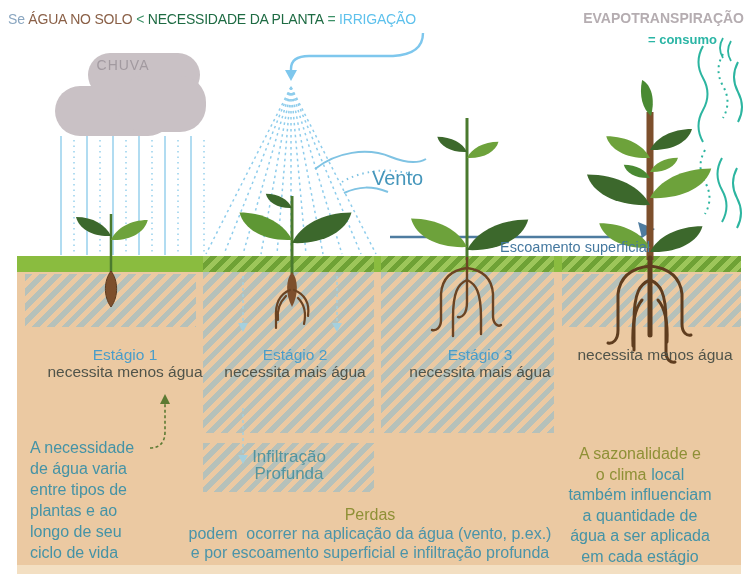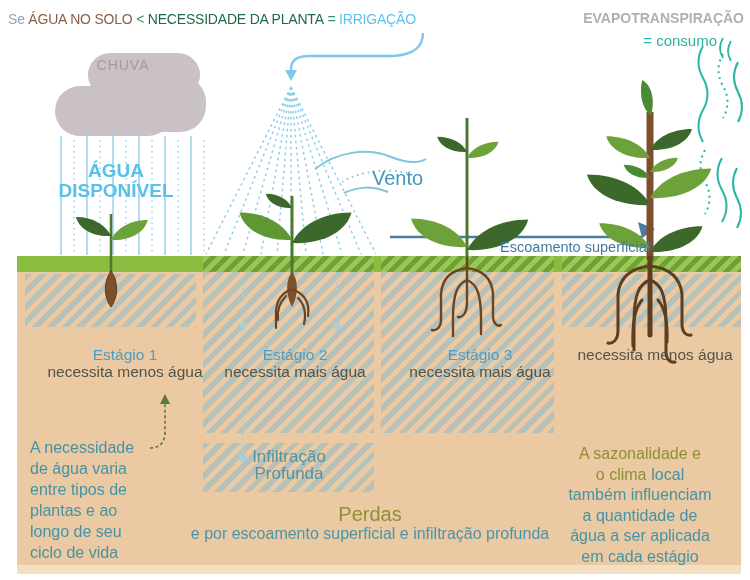--- a/index.html
+++ b/index.html
@@ -13,41 +13,41 @@
   .grass{left:17px;top:256px;width:724px;height:16px;background:#8abc3f;}
   .grass-hatch{top:256px;height:16px;background:repeating-linear-gradient(135deg,#9dc65a 0 5px,#6fa235 5px 10px);}
   .hatch{background:repeating-linear-gradient(135deg,#b6c1ba 0 5.5px,rgba(0,0,0,0) 5.5px 10.5px);}
 
   
   .main-title{left:8px;top:11px;font-size:14px;font-weight:normal;letter-spacing:-0.2px;white-space:nowrap;}
   .main-title span{margin-right:0.26em;}
   .t-se{color:#8aa6c0;} .t-brown{color:#8a6047;} .t-op{color:#3d9168;}
   .t-green{color:#1e6b43;} .t-blue{color:#5ec1ec;}
   .evapo-title{right:6px;top:10px;font-size:14px;font-weight:bold;color:#b5adb1;text-align:center;}
-  .evapo-sub{right:33px;top:32px;font-size:15px;font-weight:normal;color:#2ab5a5;text-align:right;}
+  .evapo-sub{right:33px;top:32px;font-size:13px;font-weight:bold;color:#2ab5a5;text-align:right;}
 
   
   .chuva{left:88px;top:57px;width:70px;text-align:center;font-size:14px;letter-spacing:1px;color:#a29aa0;}
   .agua-disp{left:40px;top:161px;width:152px;text-align:center;font-size:19px;font-weight:bold;
              line-height:20px;color:#58c0e9;}
   .vento{left:372px;top:167px;font-size:20px;color:#4596bb;}
   .escoamento{left:470px;top:239px;width:180px;text-align:right;font-size:14.5px;color:#44789f;}
 
   
   .cloud{background:#c9c1c5;border-radius:26px;}
 
   
   .stage-label{top:347px;width:180px;text-align:center;font-size:15.5px;line-height:16.5px;}
   .stage-name{color:#4b9dc9;}
   .stage-need{color:#50544a;}
   .infiltracao{left:214px;top:448px;width:150px;text-align:center;font-size:17px;line-height:17px;
                color:rgba(64,140,155,0.85);}
   .left-note{left:30px;top:437px;width:150px;font-size:16px;line-height:21px;color:#4593a6;}
   .perdas-wrap{left:170px;top:505px;width:400px;text-align:center;line-height:19px;}
-  .perdas-title{font-size:20px;color:#8f9036;}
+  .perdas-title{font-size:16px;color:#8f9036;}
   .perdas-line{font-size:16px;color:#4b94a9;white-space:pre;}
   .right-note{left:540px;top:444px;width:200px;text-align:center;font-size:16px;line-height:20.5px;color:#4593a6;}
   .olive{color:#8f9036;}
   .right-note .teal-part{margin-left:0.3em;color:#4593a6;}
 
   svg.scene{left:0;top:0;pointer-events:none;}
   .z1{z-index:1}.z2{z-index:2}.z3{z-index:3}.z5{z-index:5}.z6{z-index:6}
 </style>
 </head>
 <body>
@@ -212,24 +212,20 @@
 
   <div class="abs main-title z6">
     <span class="t-se">Se</span><span class="t-brown">ÁGUA NO SOLO</span><span class="t-op">&lt;</span><span class="t-green">NECESSIDADE DA PLANTA</span><span class="t-op">=</span><span class="t-blue">IRRIGAÇÃO</span>
   </div>
 
   <div class="abs evapo-title z6">EVAPOTRANSPIRAÇÃO</div>
   <div class="abs evapo-sub z6">= consumo</div>
 
   <div class="abs chuva z6">CHUVA</div>
 
-  <div class="abs agua-disp z6">
-    <div>ÁGUA</div>
-    <div>DISPONÍVEL</div>
-  </div>
 
   <div class="abs vento z6">Vento</div>
   <div class="abs escoamento z6">Escoamento superficial</div>
 
   <div class="abs stage-label z6" style="left:35px;">
     <div class="stage-name">Estágio 1</div>
     <div class="stage-need">necessita menos água</div>
   </div>
   <div class="abs stage-label z6" style="left:205px;">
     <div class="stage-name">Estágio 2</div>
@@ -252,20 +248,21 @@
     <div>A necessidade</div>
     <div>de água varia</div>
     <div>entre tipos de</div>
     <div>plantas e ao</div>
     <div>longo de seu</div>
     <div>ciclo de vida</div>
   </div>
 
   <div class="abs perdas-wrap z6">
     <div class="perdas-title">Perdas</div>
+    <div class="perdas-line">podem  ocorrer na aplicação da água (vento, p.ex.)</div>
     <div class="perdas-line">e por escoamento superficial e infiltração profunda</div>
   </div>
 
   <div class="abs right-note z6">
     <div class="olive">A sazonalidade e</div>
     <div><span class="olive">o clima</span><span class="teal-part">local</span></div>
     <div>também influenciam</div>
     <div>a quantidade de</div>
     <div>água a ser aplicada</div>
     <div>em cada estágio</div>

